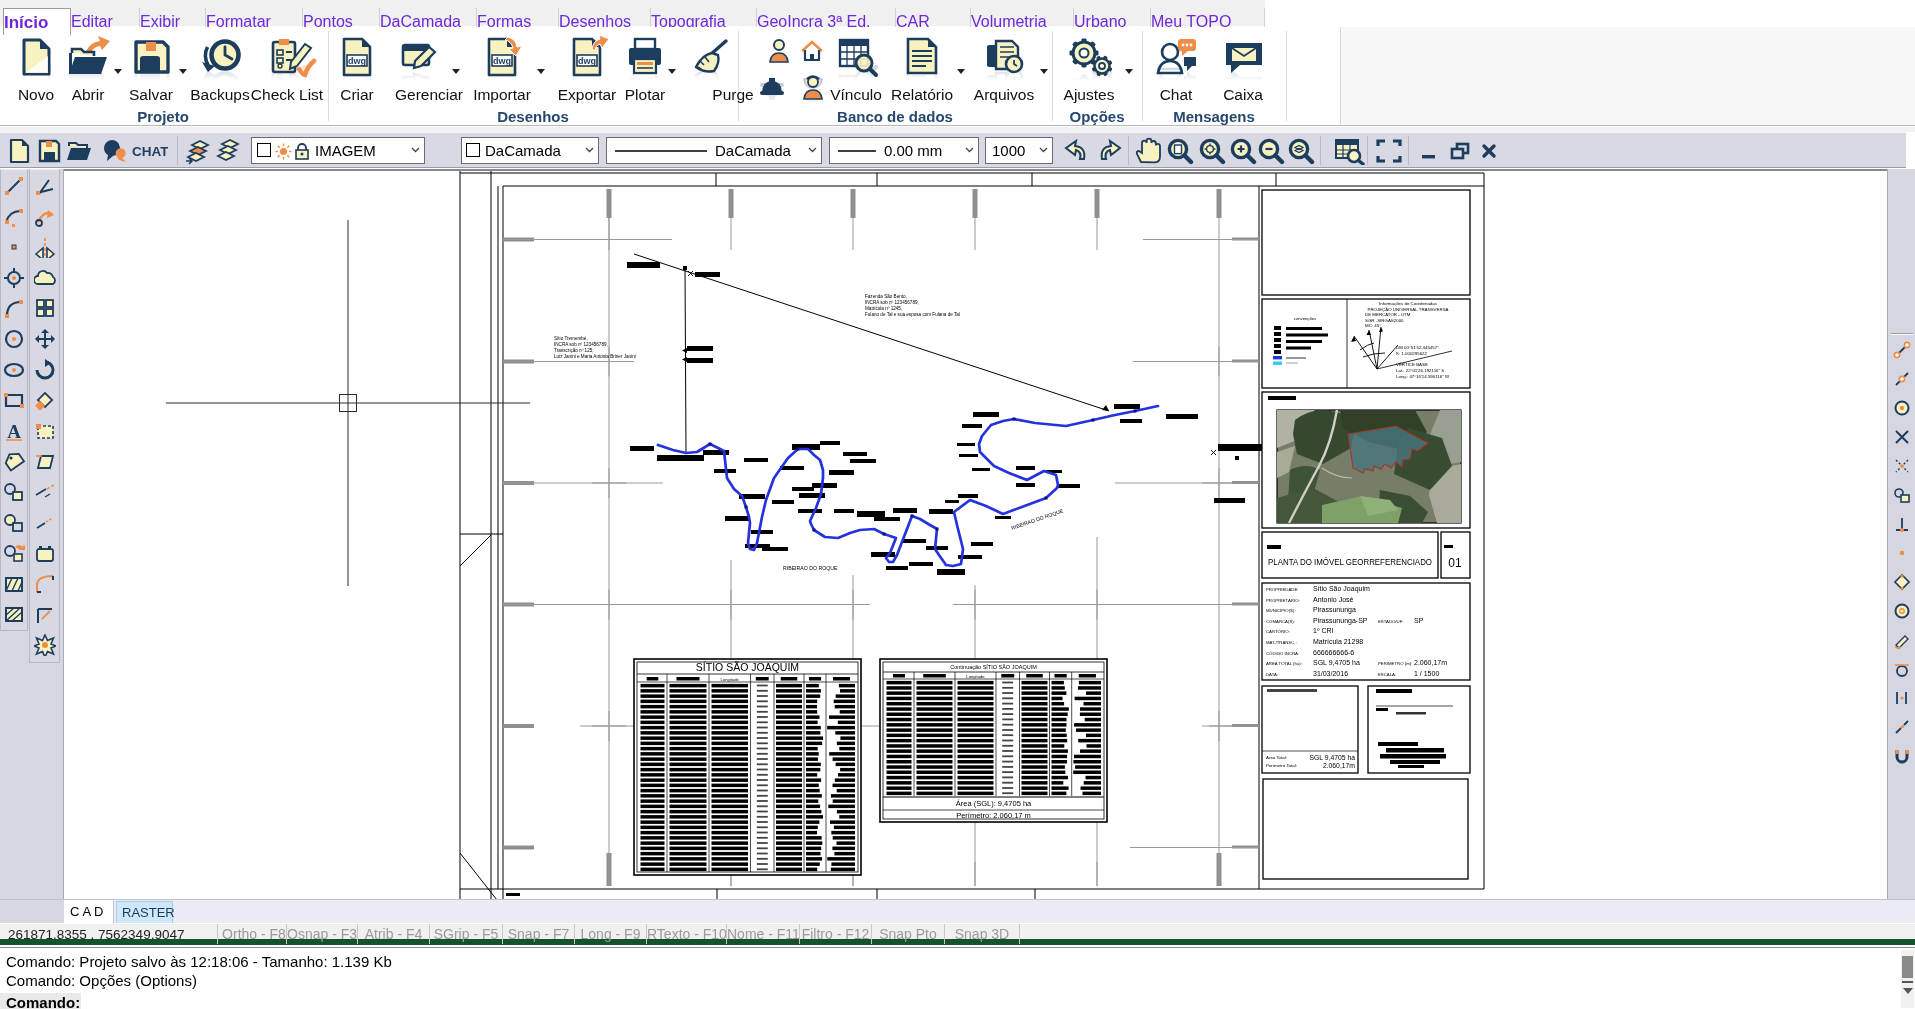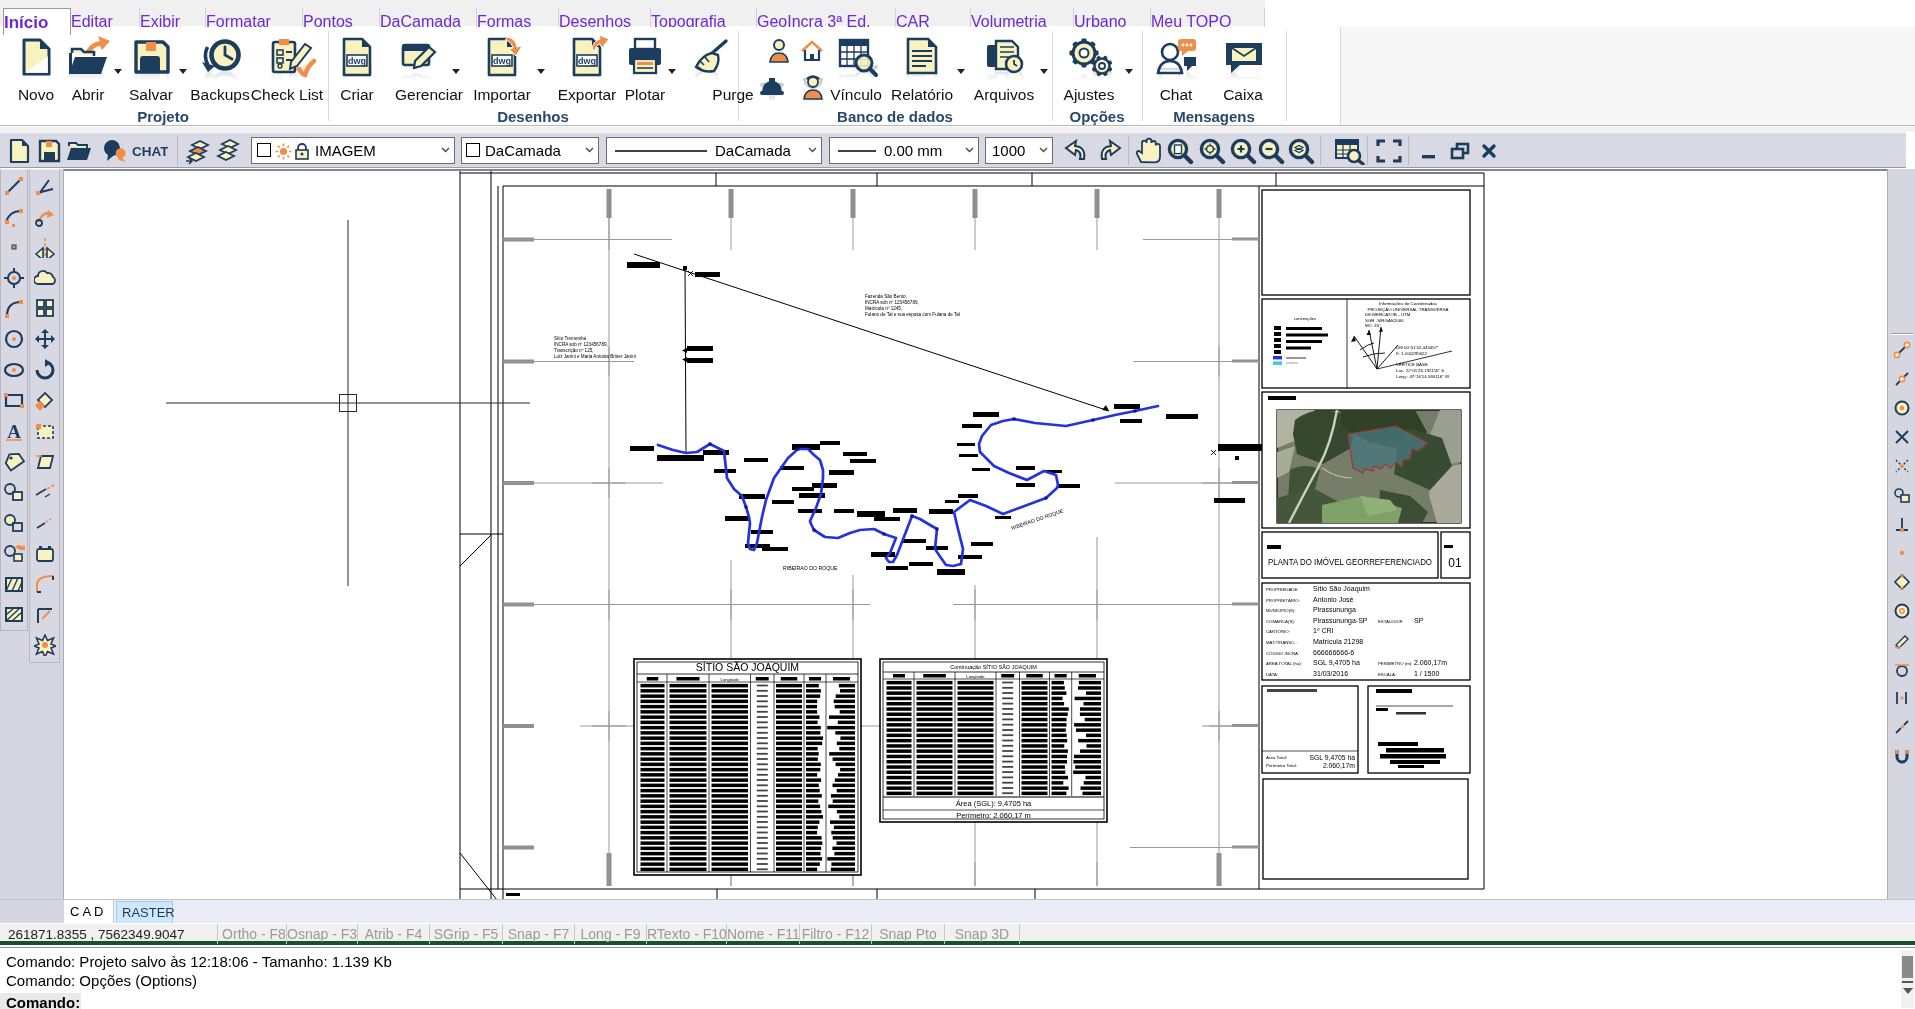--- a/index.html
+++ b/index.html
@@ -17,21 +17,21 @@
 .darr{position:absolute;width:0;height:0;border-left:4px solid transparent;border-right:4px solid transparent;border-top:5px solid #222}
 #ribgap{position:absolute;left:0;top:127px;width:1915px;height:5px;background:#f1f1f1}
 #toolbar{position:absolute;left:0;top:132px;width:1915px;height:36px;background:#d8d9e3;border-top:1px solid #f4f4f8;border-bottom:1px solid #9b9ba8}
 .tsep{position:absolute;top:3px;height:29px;width:1px;background:#b9bac6}
 .combo{position:absolute;top:4px;height:27px;background:#fff;border:1px solid #6b6b75;font-size:15px;color:#000}
 .combo .chev{position:absolute;right:4px;top:9px;width:9px;height:6px}
 #leftpal{position:absolute;left:0;top:169px;width:64px;height:730px;background:#d5d6e0;border-right:1px solid #a9aab6}
 #rightpal{position:absolute;left:1887px;top:169px;width:28px;height:730px;background:#d5d6e0;border-left:1px solid #a9aab6}
 #canvas{position:absolute;left:64px;top:169px;width:1823px;height:730px;background:#fff;border-top:2px solid #828790}
 #bottabs{position:absolute;left:0;top:899px;width:1915px;height:24px;background:#ebebf6;border-top:1px solid #c2c2cc}
-#statusbar{position:absolute;left:0;top:923px;width:1915px;height:22px;background:#f0f0f0;border-top:1px solid #fff;border-bottom:4px solid #14532d}
+#statusbar{position:absolute;left:0;top:923px;width:1915px;height:22px;background:#f0f0f0;border-top:1px solid #fff;border-bottom:6px solid #14532d}
 .sbtn{position:absolute;top:0;height:20px;line-height:20px;text-align:center;font-size:14px;color:#9a9a9a;border-right:1px solid #c8c8c8;white-space:nowrap;overflow:hidden}
 #cmd{position:absolute;left:0;top:947px;width:1915px;height:62px;background:#fff;border-top:1px solid #909090;font-size:15px;color:#000}
 </style></head><body>
 <div id="tabbar">
     <div class="bg"></div>
     <div class="tab first" style="left:3px;width:68px">Início</div>
     <div class="tab" style="left:71px;width:69px">Editar</div>
     <div class="tab" style="left:140px;width:66px">Exibir</div>
     <div class="tab" style="left:206px;width:97px">Formatar</div>
     <div class="tab" style="left:303px;width:77px">Pontos</div>
@@ -271,21 +271,21 @@
         </g>
         <path d="M2,24 h5 M5,21 l3,3 l-3,3" stroke="#1d3d5f" stroke-width="1.6" fill="none"></path>
       </svg></div>
     <div class="abs" style="left:214px;top:4px"><svg width="28" height="28" viewBox="0 0 28 28">
         <g stroke="#1d3d5f" stroke-width="1.8">
           <path d="M8,7 l8,-4 l8,4 l-8,4 z" fill="#f8f1c0"></path>
           <path d="M6,13 l8,-4 l8,4 l-8,4 z" fill="#f8f1c0"></path>
           <path d="M4,19 l8,-4 l8,4 l-8,4 z" fill="#f8f1c0"></path>
         </g>
       </svg></div>
-    <div class="combo" style="left:251px;width:204px">
+    <div class="combo" style="left:251px;width:174px">
       <span style="position:absolute;left:5px;top:5px;width:14px;height:14px;border:1.4px solid #000;background:#fff"></span>
       <svg style="position:absolute;left:23px;top:5px" width="17" height="17" viewBox="0 0 17 17">
         <circle cx="8.5" cy="8.5" r="3.6" fill="#ef8e4b"></circle>
         <g stroke="#ef8e4b" stroke-width="1.5">  
           <line x1="8.5" y1="0.5" x2="8.5" y2="3"></line>
           <line x1="8.5" y1="14" x2="8.5" y2="16.5"></line>
           <line x1="0.5" y1="8.5" x2="3" y2="8.5"></line>
           <line x1="14" y1="8.5" x2="16.5" y2="8.5"></line>
           <line x1="2.8" y1="2.8" x2="4.6" y2="4.6"></line>
           <line x1="12.4" y1="12.4" x2="14.2" y2="14.2"></line>

